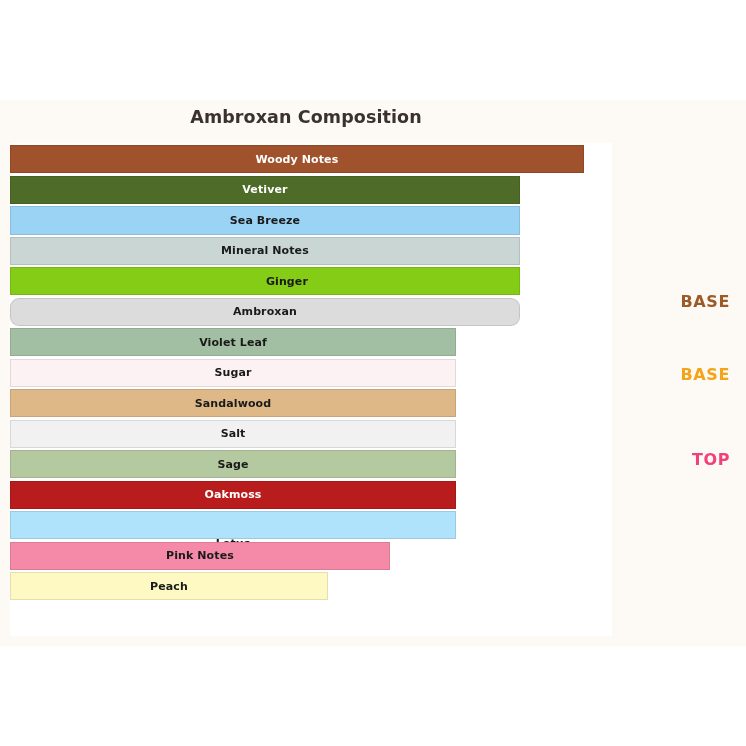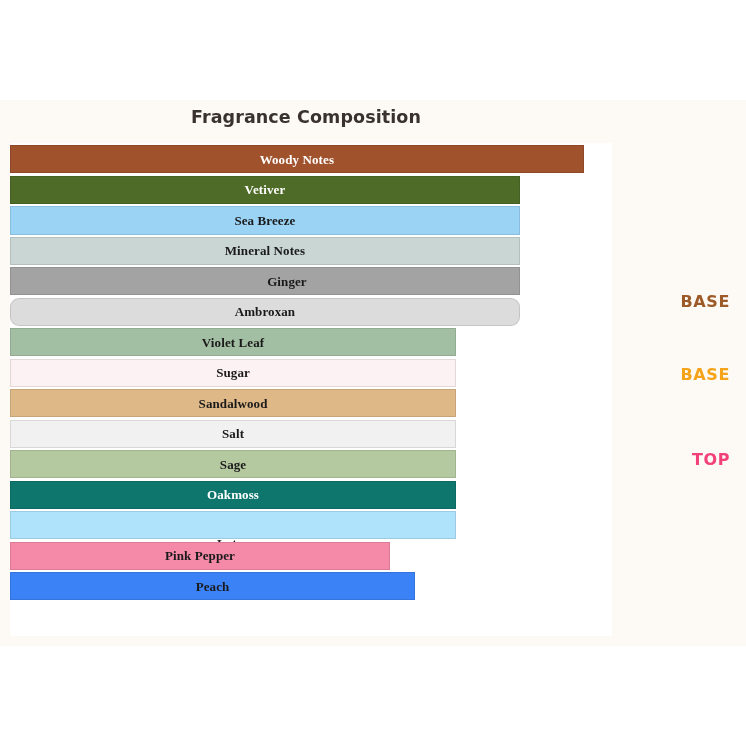--- a/index.html
+++ b/index.html
@@ -59,92 +59,91 @@
     position: absolute;
     left: 0;
     height: 28px;
     box-sizing: border-box;
     border: 1px solid rgba(255,255,255,0.0);
     display: flex;
     align-items: center;
     justify-content: center;
   }
   .bar-row .bar-label {
-    font-size: 13px;
+    font-size: 11px;
     font-weight: bold;
     white-space: nowrap;
     letter-spacing: 0.1px;
     line-height: 1;
-    font-family: Liberation Serif, serif;
   }
 
   
   .accord-label {
     position: absolute;
     font-size: 16px;
     font-weight: bold;
     letter-spacing: 0.6px;
     white-space: nowrap;
     text-align: right;
   }
 </style>
 </head>
 <body>
 
 <div id="root">
 
   <div id="figure">
 
-    <div id="chart-title">Fragrance Composition</div>
+    <div id="chart-title">Ambroxan Composition</div>
 
     <div id="plot-area">
 
     <div class="bar-row" style="top: 2px; width: 573.706px; height: 28px; background: rgb(160, 82, 45); border-color: rgba(0, 0, 0, 0.1); border-style: solid; border-width: 1px;">
           <span class="bar-label" style="color: rgb(255, 255, 255);">Woody Notes</span>
         </div>
         <div class="bar-row" style="top: 32.5px; width: 509.894px; height: 28px; background: rgb(79, 107, 40); border-color: rgba(0, 0, 0, 0.1); border-style: solid; border-width: 1px;">
           <span class="bar-label" style="color: rgb(255, 255, 255);">Vetiver</span>
         </div>
         <div class="bar-row" style="top: 63px; width: 509.894px; height: 29px; background: rgb(155, 211, 245); border-color: rgba(0, 0, 0, 0.1); border-style: solid; border-width: 1px;">
           <span class="bar-label" style="color: rgb(26, 26, 26);">Sea Breeze</span>
         </div>
         <div class="bar-row" style="top: 93.5px; width: 509.894px; height: 28px; background: rgb(201, 214, 211); border-color: rgba(0, 0, 0, 0.1); border-style: solid; border-width: 1px;">
           <span class="bar-label" style="color: rgb(26, 26, 26);">Mineral Notes</span>
         </div>
-        <div class="bar-row" style="top: 124px; width: 509.894px; height: 28px; background: #a3a3a3; border-color: rgba(0, 0, 0, 0.1); border-style: solid; border-width: 1px; padding-left: 44px;">
+        <div class="bar-row" style="top: 124px; width: 509.894px; height: 28px; background: #84cc16; border-color: rgba(0, 0, 0, 0.1); border-style: solid; border-width: 1px; padding-left: 44px;">
           <span class="bar-label" style="color: rgb(26, 26, 26);">Ginger</span>
         </div>
         <div class="bar-row" style="top: 154.5px; width: 509.894px; height: 28px; background: rgb(220, 220, 220); border-color: rgba(0, 0, 0, 0.1); border-style: solid; border-width: 1px; border-radius: 9px;">
           <span class="bar-label" style="color: rgb(26, 26, 26);">Ambroxan</span>
         </div>
         <div class="bar-row" style="top: 185px; width: 446.082px; height: 28px; background: rgb(163, 191, 163); border-color: rgba(0, 0, 0, 0.1); border-style: solid; border-width: 1px;">
           <span class="bar-label" style="color: rgb(26, 26, 26);">Violet Leaf</span>
         </div>
         <div class="bar-row" style="top: 215.5px; width: 446.082px; height: 28px; background: rgb(253, 242, 243); border-color: rgba(0, 0, 0, 0.1); border-style: solid; border-width: 1px;">
           <span class="bar-label" style="color: rgb(26, 26, 26);">Sugar</span>
         </div>
         <div class="bar-row" style="top: 246px; width: 446.082px; height: 28px; background: rgb(222, 184, 135); border-color: rgba(0, 0, 0, 0.1); border-style: solid; border-width: 1px;">
           <span class="bar-label" style="color: rgb(26, 26, 26);">Sandalwood</span>
         </div>
         <div class="bar-row" style="top: 276.5px; width: 446.082px; height: 28px; background: rgb(241, 241, 241); border-color: rgba(0, 0, 0, 0.1); border-style: solid; border-width: 1px;">
           <span class="bar-label" style="color: rgb(26, 26, 26);">Salt</span>
         </div>
         <div class="bar-row" style="top: 307px; width: 446.082px; height: 28px; background: rgb(180, 201, 160); border-color: rgba(0, 0, 0, 0.1); border-style: solid; border-width: 1px;">
           <span class="bar-label" style="color: rgb(26, 26, 26);">Sage</span>
         </div>
-        <div class="bar-row" style="top: 337.5px; width: 446.082px; height: 28px; background: #0f766e; border-color: rgba(0, 0, 0, 0.1); border-style: solid; border-width: 1px; align-items: center;">
+        <div class="bar-row" style="top: 337.5px; width: 446.082px; height: 28px; background: #b91c1c; border-color: rgba(0, 0, 0, 0.1); border-style: solid; border-width: 1px; align-items: center;">
           <span class="bar-label" style="color: rgb(255, 255, 255);">Oakmoss</span>
         </div>
         <div class="bar-row" style="top: 368px; width: 446.082px; height: 28px; background: rgb(174, 227, 251); border-color: rgba(0, 0, 0, 0.1); border-style: solid; border-width: 1px;">
           <span class="bar-label" style="color: rgb(26, 26, 26); margin-top: 36px;">Lotus</span>
         </div>
         <div class="bar-row" style="top: 398.5px; width: 379.862px; height: 28px; background: rgb(245, 137, 168); border-color: rgba(0, 0, 0, 0.1); border-style: solid; border-width: 1px;">
-          <span class="bar-label" style="color: rgb(26, 26, 26);">Pink Pepper</span>
+          <span class="bar-label" style="color: rgb(26, 26, 26);">Pink Notes</span>
         </div>
-        <div class="bar-row" style="top: 429px; width: 405px; height: 28px; background: #3b82f6; border-color: rgba(0, 0, 0, 0.1); border-style: solid; border-width: 1px; text-align: right;">
+        <div class="bar-row" style="top: 429px; width: 318px; height: 28px; background: #fef9c3; border-color: rgba(0, 0, 0, 0.1); border-style: solid; border-width: 1px; text-align: right;">
           <span class="bar-label" style="color: rgb(26, 26, 26);">Peach</span>
         </div>
       </div>
 
     <div id="accord-labels">
 
     <div class="accord-label" style="color: rgb(156, 90, 40); top: 192px; right: 16px;">BASE</div>
         <div class="accord-label" style="color: rgb(245, 163, 24); top: 265px; right: 16px;">BASE</div>
         <div class="accord-label" style="color: rgb(242, 64, 122); top: 350px; right: 16px;">TOP</div>
       </div>

